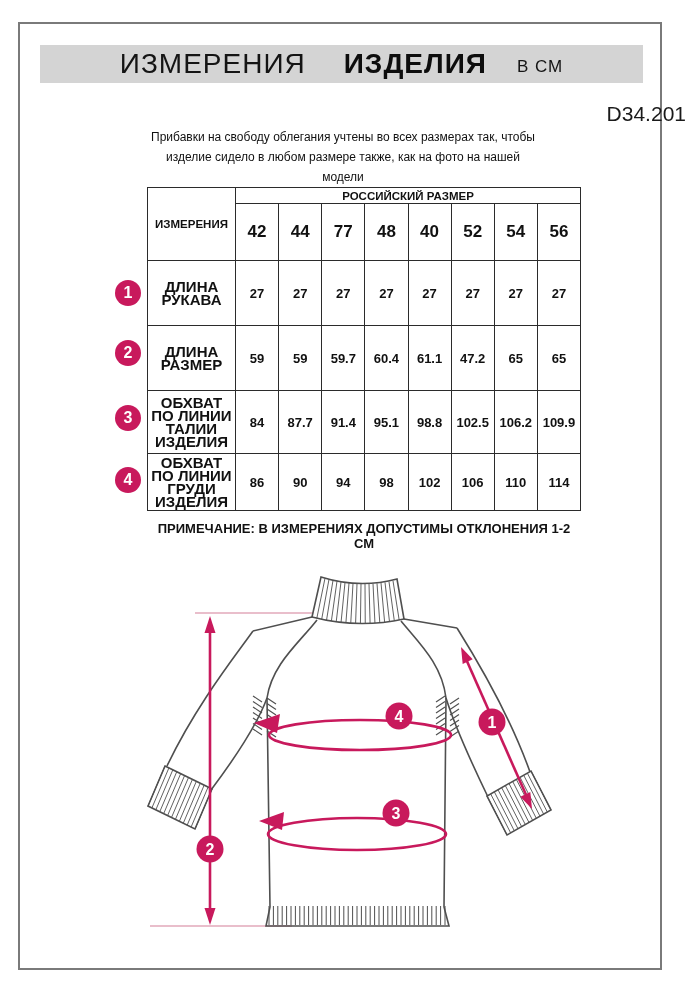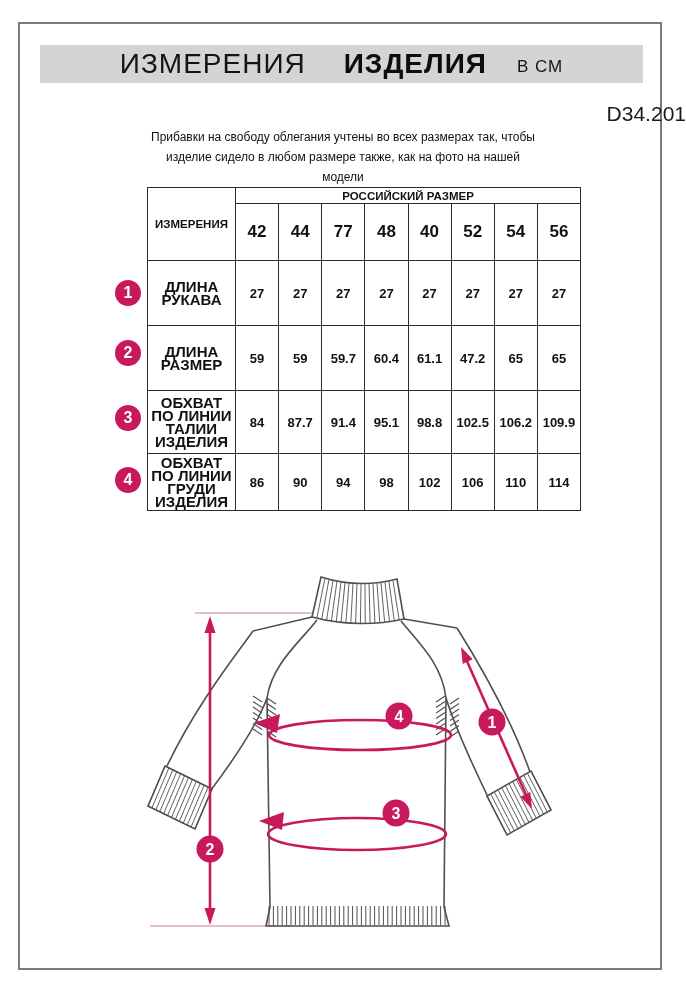--- a/index.html
+++ b/index.html
@@ -116,20 +116,21 @@
       </tbody>
   </table>
 
   <div id="row-markers">
       <div class="row-marker" style="left: 115px; top: 280px;">1</div>
       <div class="row-marker" style="left: 115px; top: 340px;">2</div>
       <div class="row-marker" style="left: 115px; top: 405px;">3</div>
       <div class="row-marker" style="left: 115px; top: 467px;">4</div>
     </div>
 
+  <div class="note">ПРИМЕЧАНИЕ: В ИЗМЕРЕНИЯХ ДОПУСТИМЫ ОТКЛОНЕНИЯ 1-2 СМ</div>
 
   <svg class="diagram" viewBox="0 0 686 1000">
 
     <g stroke="#e2a9ba" stroke-width="1.4">
       <line x1="195" y1="613" x2="318" y2="613"></line>
       <line x1="150" y1="926" x2="292" y2="926"></line>
     </g>
 
     <g fill="none" stroke="#4f4f4f" stroke-width="1.6">
       <path d="M321,577 Q359,589 397,579 L404,619 Q358,629 312,617 Z" fill="#fff"></path>

